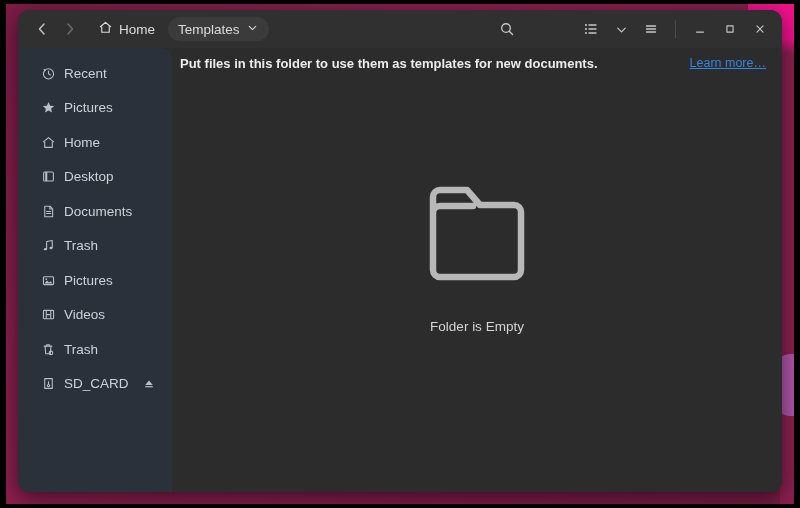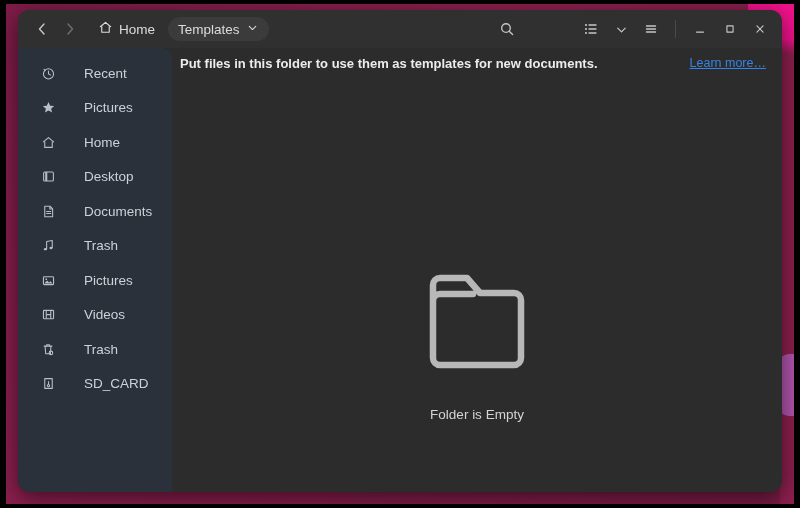--- a/index.html
+++ b/index.html
@@ -144,21 +144,21 @@
     overflow: hidden;
   }
 
   .side-item {
     height: 34.5px;
     display: flex;
     align-items: center;
     padding: 0 10px 0 16px;
     color: #cdd2d8;
     font-size: 13.5px;
-    gap: 28px;
+    gap: 8px;
     border-radius: 7px;
     margin: 0 6px;
   }
   .side-icon {
     width: 16px; height: 16px;
     flex: 0 0 16px;
     display: flex;
     align-items: center;
     justify-content: center;
     color: #b9bfc7;
@@ -202,23 +202,23 @@
     font-size: 12.5px;
     color: #3584e4;
     white-space: nowrap;
   }
 
   #empty-area {
     flex: 1 1 auto;
     display: flex;
     flex-direction: column;
     align-items: center;
-    justify-content: flex-end;
+    justify-content: center;
     gap: 32px;
-    padding-bottom: 70px;
+    padding-bottom: 54px;
   }
   #empty-icon { color: #b8b8b8; }
   #empty-icon svg { display: block; }
   #empty-text {
     font-size: 13.5px;
     color: #d4d4d4;
   }
 </style>
 </head>
 <body>

